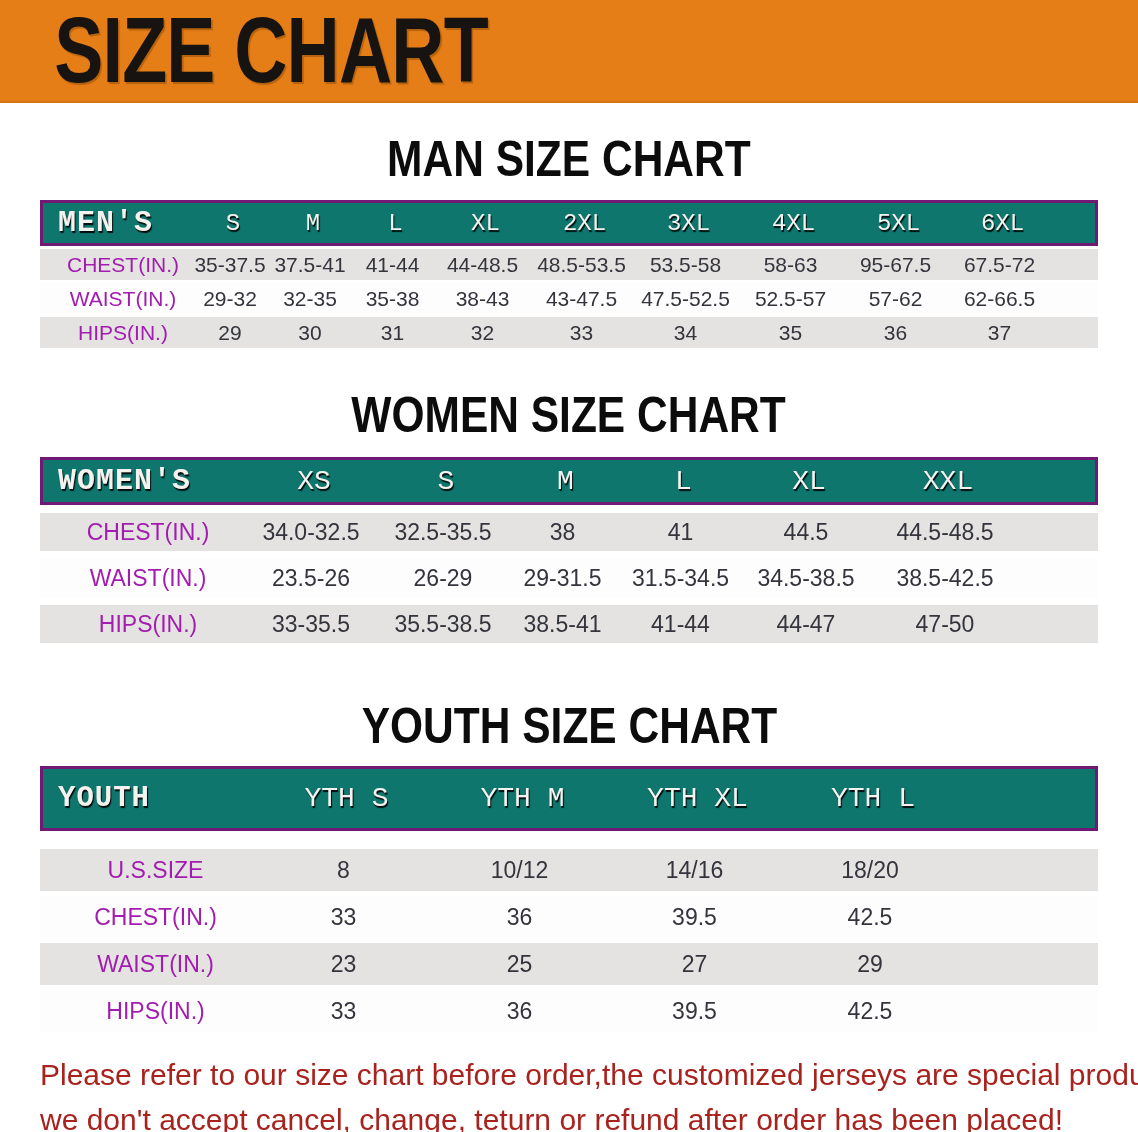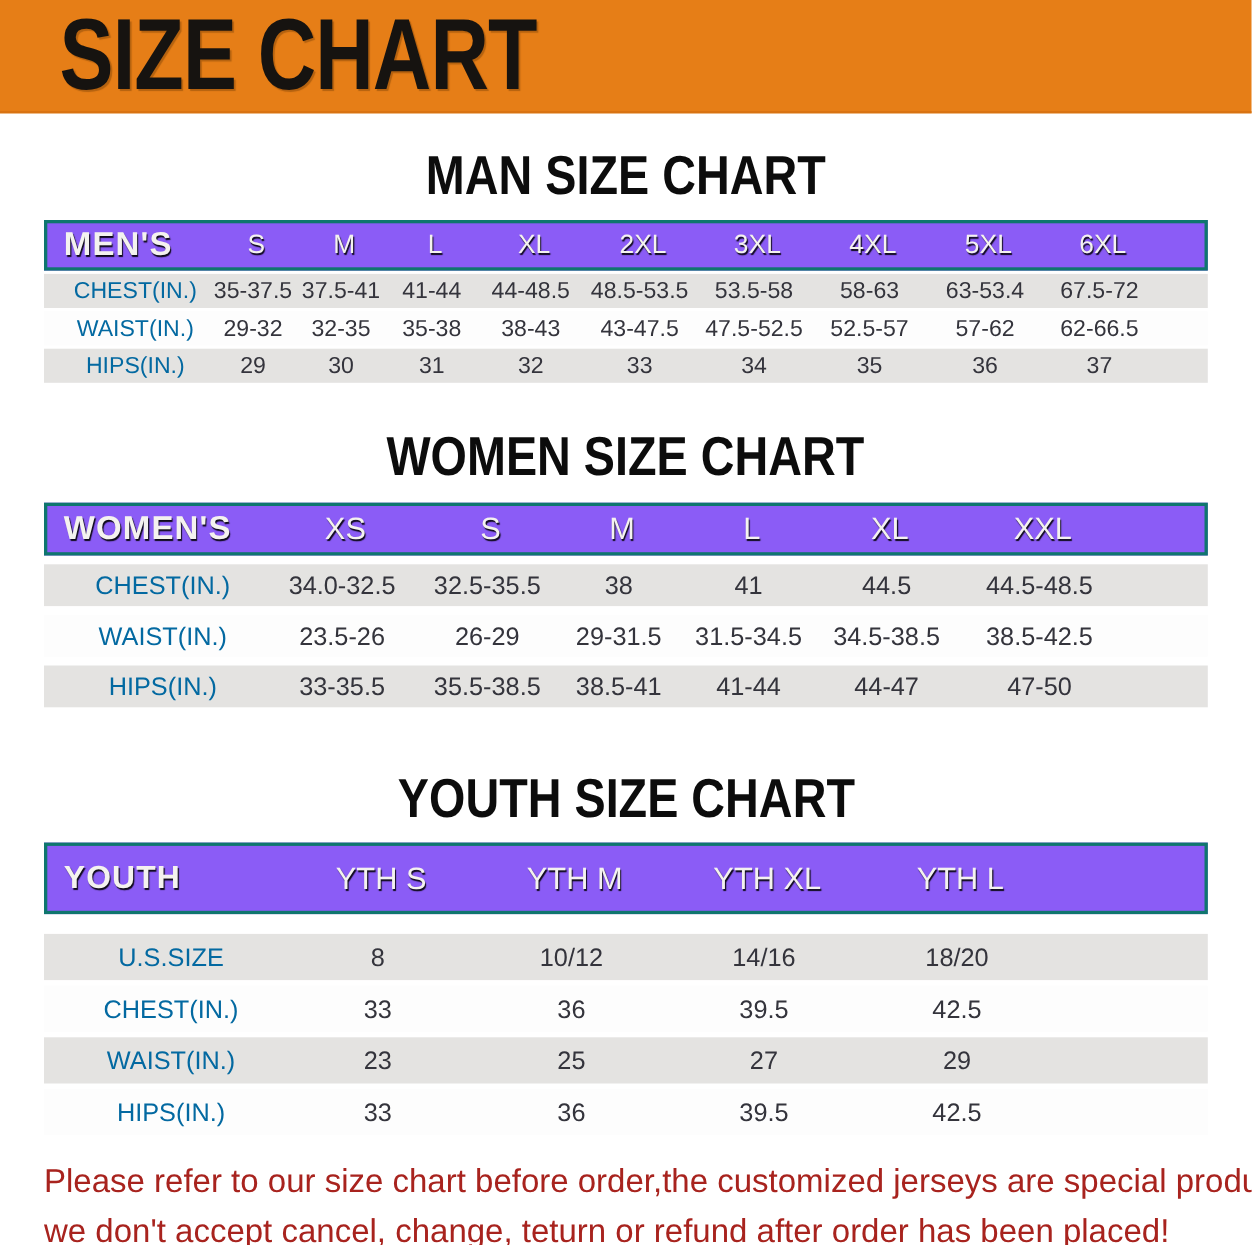--- a/index.html
+++ b/index.html
@@ -60,24 +60,25 @@
   .t-women { margin-top: 19px; }
   .t-youth { margin-top: 17px; }
 
   .trow { display: grid; align-items: center; }
 
   .cols-men   { grid-template-columns: 150px 80px 80px 85px 95px 103px 105px 105px 105px 103px; }
   .cols-women { grid-template-columns: 200px 142px 122px 117px 119px 132px 146px; }
   .cols-youth { grid-template-columns: 215px 177px 175px 175px 176px; }
 
   .thead {
-    background: #8b5cf6;
-    border: 3px solid #0f766e;
+    background: #0f766e;
+    border: 3px solid #701a75;
     box-sizing: border-box;
     color: #ffffff;
+    font-family: Liberation Mono, monospace;
   }
   .t-men   .thead { height: 46px; }
   .t-women .thead { height: 48px; }
   .t-youth .thead { height: 65px; }
 
   .hcell {
     text-align: center;
     font-size: 24px;
     color: #f4f2ef;
     text-shadow: 1px 2px 1px rgba(0,0,0,0.9);
@@ -106,21 +107,21 @@
 
   .tdata.gray  { background: #e4e3e1; }
   .tdata.white { background: #fdfdfd; }
 
   .dcell {
     text-align: center;
     color: #34343c;
   }
   .dcell.rlabel {
     text-align: center;
-    color: #0369a1;
+    color: #a21caf;
     padding-left: 16px;
   }
 
   
   .footer-note {
     margin: 20px 0 0 40px;
     width: 1070px;
     color: #a8231e;
     font-size: 30px;
     line-height: 45px;
@@ -155,21 +156,21 @@
       </div>
       <div class="trow tdata cols-men gray">
         <div class="dcell rlabel">CHEST(IN.)</div>
         <div class="dcell">35-37.5</div>
         <div class="dcell">37.5-41</div>
         <div class="dcell">41-44</div>
         <div class="dcell">44-48.5</div>
         <div class="dcell">48.5-53.5</div>
         <div class="dcell">53.5-58</div>
         <div class="dcell">58-63</div>
-        <div class="dcell">63-53.4</div>
+        <div class="dcell">95-67.5</div>
         <div class="dcell">67.5-72</div>
       </div>
       <div class="trow tdata cols-men white">
         <div class="dcell rlabel">WAIST(IN.)</div>
         <div class="dcell">29-32</div>
         <div class="dcell">32-35</div>
         <div class="dcell">35-38</div>
         <div class="dcell">38-43</div>
         <div class="dcell">43-47.5</div>
         <div class="dcell">47.5-52.5</div>

